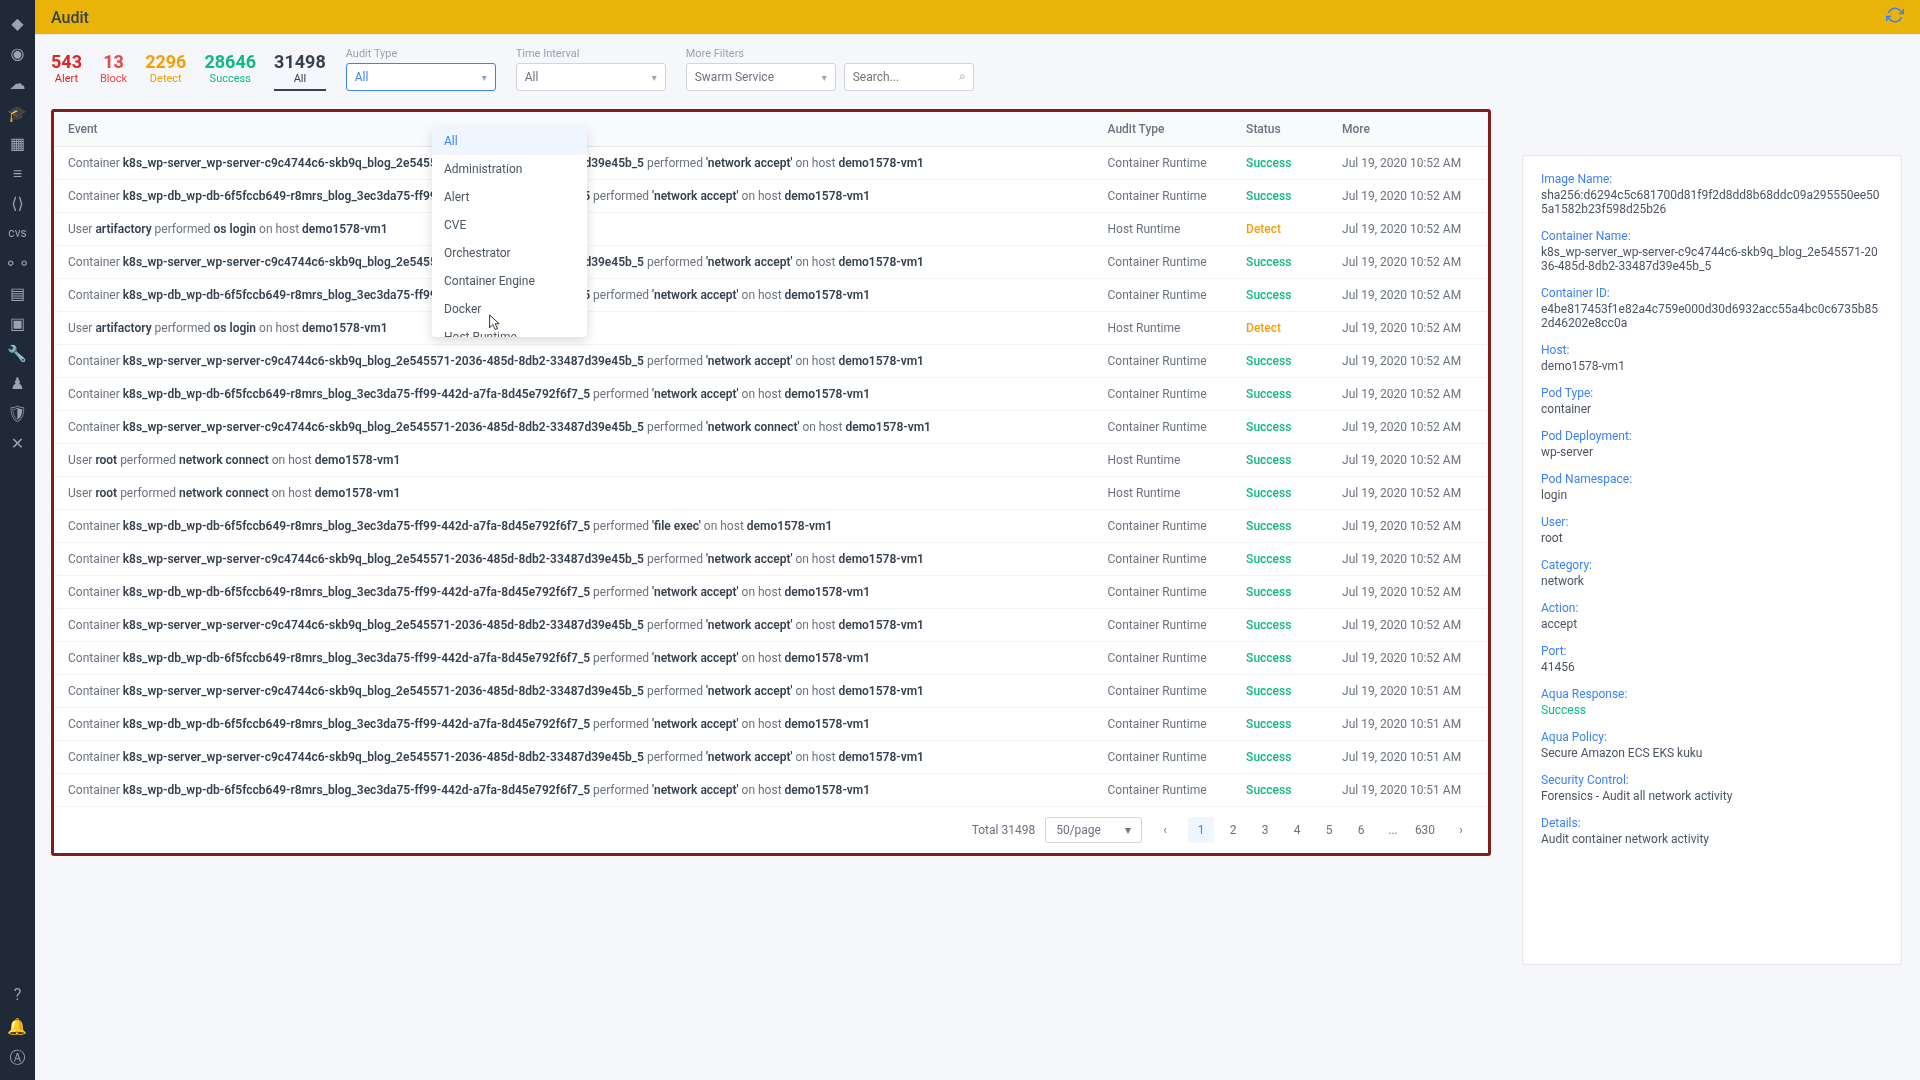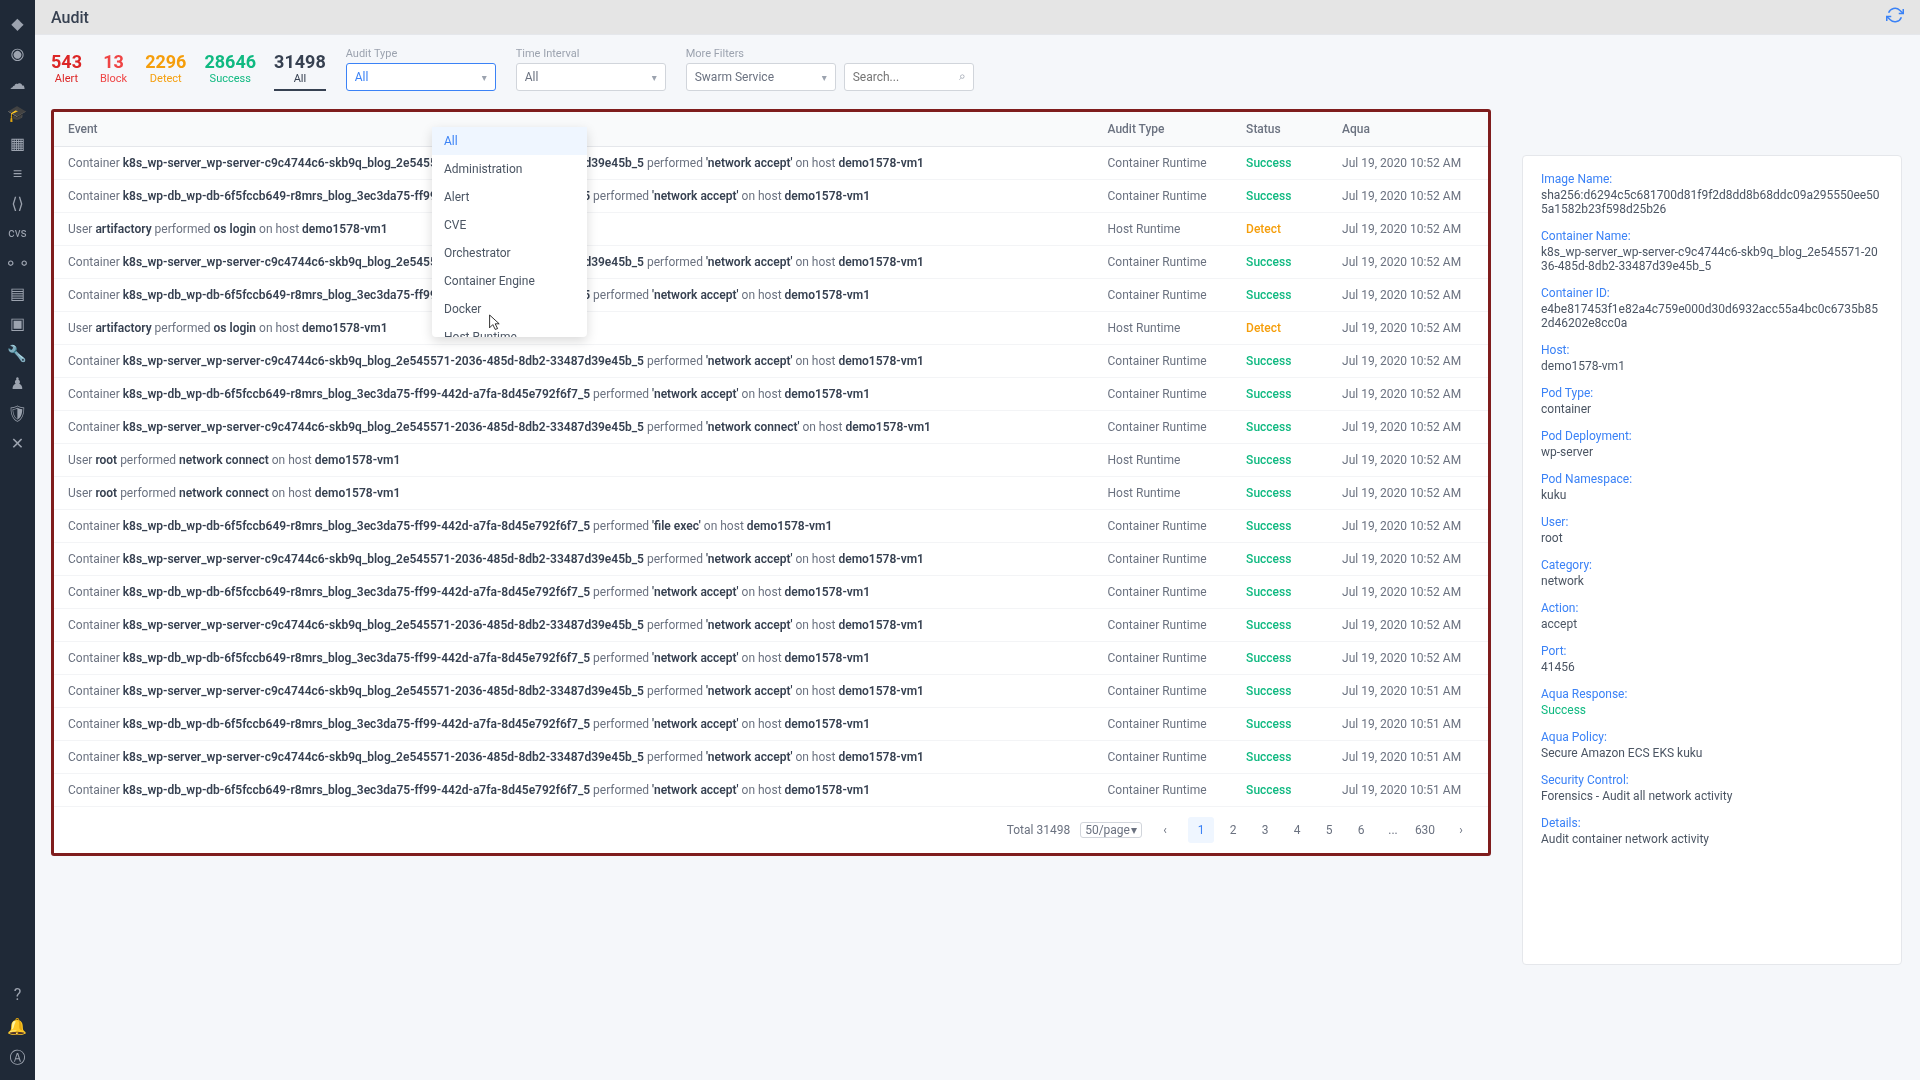--- a/index.html
+++ b/index.html
@@ -4,21 +4,21 @@
 <style>
 * { margin: 0; padding: 0; box-sizing: border-box; font-family: -apple-system, BlinkMacSystemFont, "Segoe UI", Roboto, sans-serif; }
 body { background: #f5f7fa; width: 1920px; height: 1080px; overflow: hidden; position: relative; }
 
 .sidebar { position: absolute; left: 0; top: 0; width: 35px; height: 1080px; background: #1f2937; display: flex; flex-direction: column; align-items: center; padding-top: 8px; }
 .sidebar-icon { width: 35px; height: 30px; display: flex; align-items: center; justify-content: center; color: #9ca3af; cursor: pointer; }
 .sidebar-bottom { margin-top: auto; margin-bottom: 10px; display: flex; flex-direction: column; align-items: center; gap: 8px; }
 .sidebar-bottom .sidebar-icon { height: 24px; }
 
 .main { position: absolute; left: 35px; top: 0; right: 0; bottom: 0; }
-.header { height: 35px; background: #e5e5e5; border-bottom: 1px solid #e5e7eb; display: flex; align-items: center; padding: 0 16px; }
+.header { height: 35px; background: #eab308; border-bottom: 1px solid #e5e7eb; display: flex; align-items: center; padding: 0 16px; }
 .page-title { font-size: 16px; font-weight: 500; color: #374151; }
 .refresh-btn { margin-left: auto; color: #3b82f6; cursor: pointer; }
 
 .content { padding: 12px 16px; }
 
 .filters-row { display: flex; align-items: flex-end; gap: 20px; margin-bottom: 18px; }
 .counters { display: flex; gap: 18px; }
 .counter { display: flex; flex-direction: column; align-items: center; cursor: pointer; padding-bottom: 4px; }
 .counter.active { border-bottom: 2px solid #374151; }
 .counter-value { font-size: 18px; font-weight: 700; }
@@ -50,21 +50,21 @@
 .table td { padding: 9px 14px; border-bottom: 1px solid #f3f4f6; color: #6b7280; vertical-align: middle; }
 .table td b { color: #374151; font-weight: 600; }
 .col-event { width: 975px; }
 .col-type { width: 130px; }
 .col-status { width: 90px; }
 .col-time { width: 150px; }
 .status-success { color: #10b981; font-weight: 500; }
 .status-detect { color: #f59e0b; font-weight: 500; }
 
 .pagination { display: flex; align-items: center; justify-content: flex-end; gap: 10px; padding: 10px 14px; font-size: 12px; color: #6b7280; }
-.page-select { height: 16px; border: 1px solid #d1d5db; border-radius: 3px; padding: 0 4px; display: flex; align-items: center; gap: 1px; cursor: pointer; }
+.page-select { height: 26px; border: 1px solid #d1d5db; border-radius: 3px; padding: 0 10px; display: flex; align-items: center; gap: 24px; cursor: pointer; }
 .page-btn { min-width: 26px; height: 26px; display: flex; align-items: center; justify-content: center; cursor: pointer; border-radius: 3px; }
 .page-btn.active { color: #3b82f6; background: #eff6ff; }
 
 .details-panel { position: absolute; right: 18px; top: 155px; width: 380px; background: #fff; border: 1px solid #e5e7eb; border-radius: 4px; padding: 16px 18px; font-size: 12px; height: 810px; overflow: hidden; }
 .detail-row { margin-bottom: 13px; }
 .detail-label { color: #3b82f6; font-size: 12px; margin-bottom: 2px; }
 .detail-value { color: #4b5563; word-break: break-all; }
 .detail-value.success { color: #10b981; }
 
 .cursor { position: absolute; top: 313px; left: 488px; z-index: 200; width: 16px; height: 20px; }
@@ -165,21 +165,21 @@
       </div>
     </div>
 
     <div class="table-wrap">
       <table class="table">
         <thead>
             <tr id="thead-row">
               <th class="col-event">Event</th>
               <th class="col-type">Audit Type</th>
               <th class="col-status">Status</th>
-              <th class="col-time">Aqua</th>
+              <th class="col-time">More</th>
             </tr>
           </thead>
         <tbody id="tbody">
             <tr>
     <td>Container <b>k8s_wp-server_wp-server-c9c4744c6-skb9q_blog_2e545571-2036-485d-8db2-33487d39e45b_5</b> performed <b>'network accept'</b> on host <b>demo1578-vm1</b></td>
     <td>Container Runtime</td>
     <td><span class="status-success">Success</span></td>
     <td>Jul 19, 2020 10:52 AM</td>
             </tr>
             <tr>
@@ -354,21 +354,21 @@
     <div class="detail-row">
       <div class="detail-label">Pod Type:</div>
     <div class="detail-value">container</div>
     </div>
     <div class="detail-row">
       <div class="detail-label">Pod Deployment:</div>
     <div class="detail-value">wp-server</div>
     </div>
     <div class="detail-row">
       <div class="detail-label">Pod Namespace:</div>
-    <div class="detail-value">kuku</div>
+    <div class="detail-value">login</div>
     </div>
     <div class="detail-row">
       <div class="detail-label">User:</div>
     <div class="detail-value">root</div>
     </div>
     <div class="detail-row">
       <div class="detail-label">Category:</div>
     <div class="detail-value">network</div>
     </div>
     <div class="detail-row">

